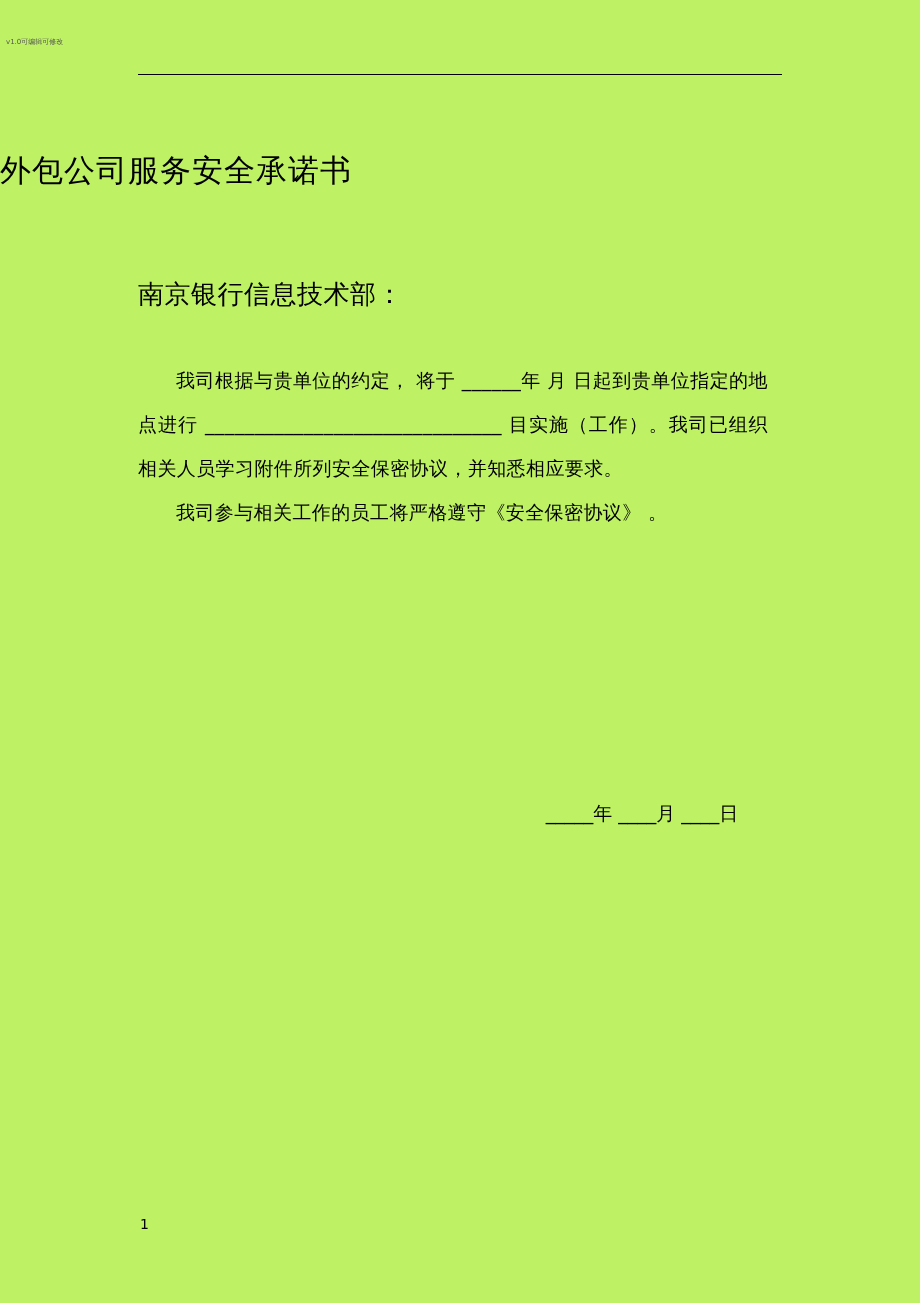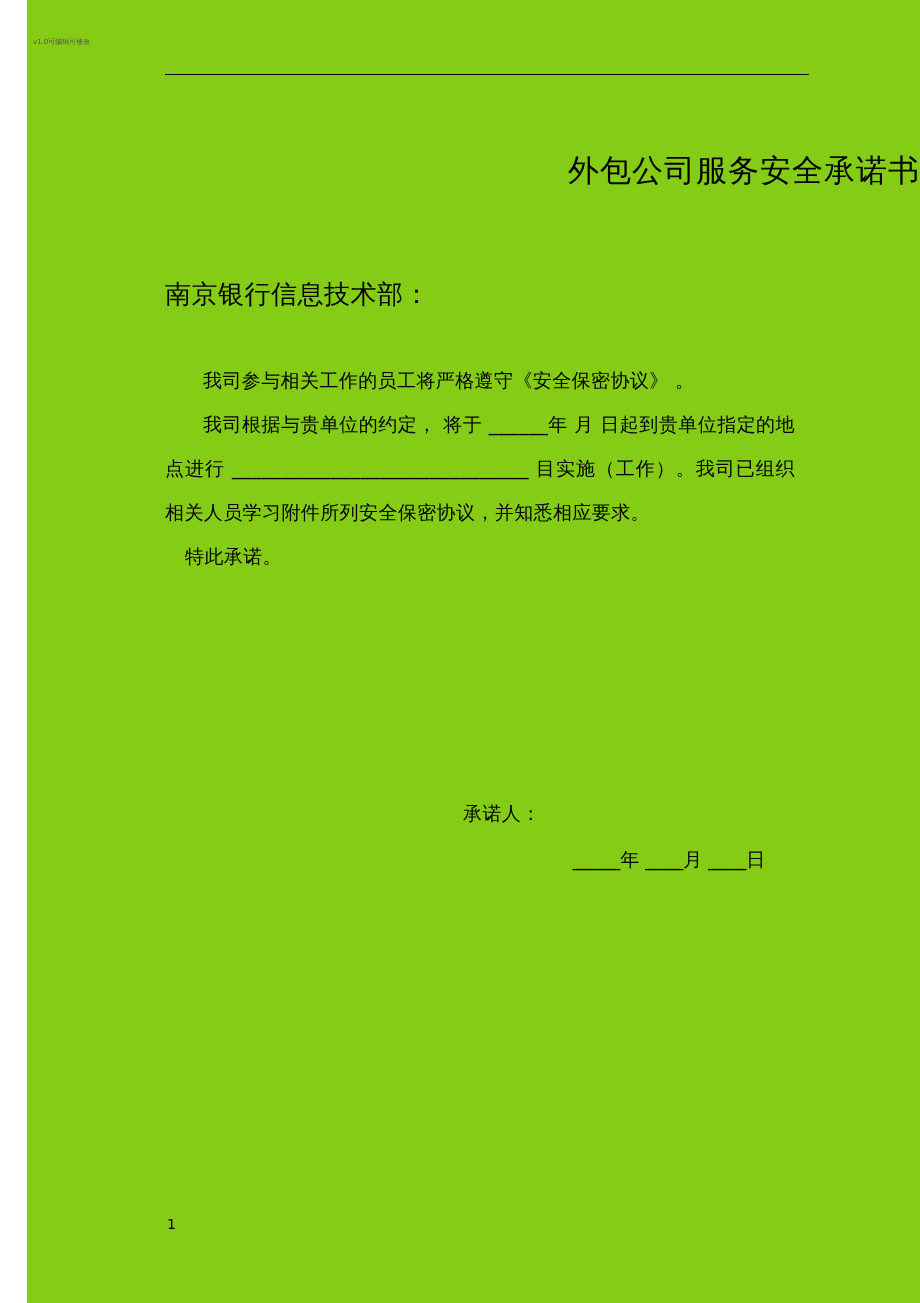--- a/index.html
+++ b/index.html
@@ -11,22 +11,21 @@
     width: 920px;
     height: 1303px;
     position: relative;
     font-family: "DejaVu Sans", "Liberation Sans", sans-serif;
     color: #000000;
     overflow: hidden;
   }
   .page {
     position: absolute;
     inset: 0;
-    background: #84cc16;
-    margin-left: 27px;
+    background: #bef264;
   }
   .watermark {
     position: absolute;
     left: 6px;
     top: 38px;
     font-size: 7px;
     line-height: 9px;
     color: #555555;
     letter-spacing: 0px;
     white-space: nowrap;
@@ -37,21 +36,21 @@
     top: 74px;
     width: 644px;
     height: 0;
     border-top: 1px solid #000000;
   }
   .doc-title {
     position: absolute;
     left: 0;
     right: 0;
     top: 148px;
-    text-align: right;
+    text-align: left;
     font-size: 31px;
     line-height: 44px;
     letter-spacing: 1px;
     font-weight: 400;
   }
   .addressee {
     position: absolute;
     left: 138px;
     top: 279px;
     font-size: 26px;
@@ -111,25 +110,23 @@
 
   <div class="watermark">v1.0可编辑可修改</div>
 
   <div class="header-rule"></div>
 
   <div class="doc-title">外包公司服务安全承诺书</div>
 
   <div class="addressee">南京银行信息技术部：</div>
 
   <div class="body-block">
+    <p class="para indent-1">我司根据与贵单位的约定， 将于 ______年 月 日起到贵单位指定的地点进行 ______________________________ 目实施（工作）。我司已组织相关人员学习附件所列安全保密协议，并知悉相应要求。</p>
     <p class="para indent-1">我司参与相关工作的员工将严格遵守《安全保密协议》   。</p>
-    <p class="para indent-1">我司根据与贵单位的约定， 将于 ______年 月 日起到贵单位指定的地点进行 ______________________________ 目实施（工作）。我司已组织相关人员学习附件所列安全保密协议，并知悉相应要求。</p>
-    <p class="para indent-2">特此承诺。</p>
   </div>
 
   <div class="sign-block">
-    <p class="sign-line sign-promisor">承诺人：</p>
     <p class="sign-line sign-date blank-lg">_____年 ____月 ____日</p>
   </div>
 
   <div class="page-number">1</div>
 
 </div>
 
 </body></html>

